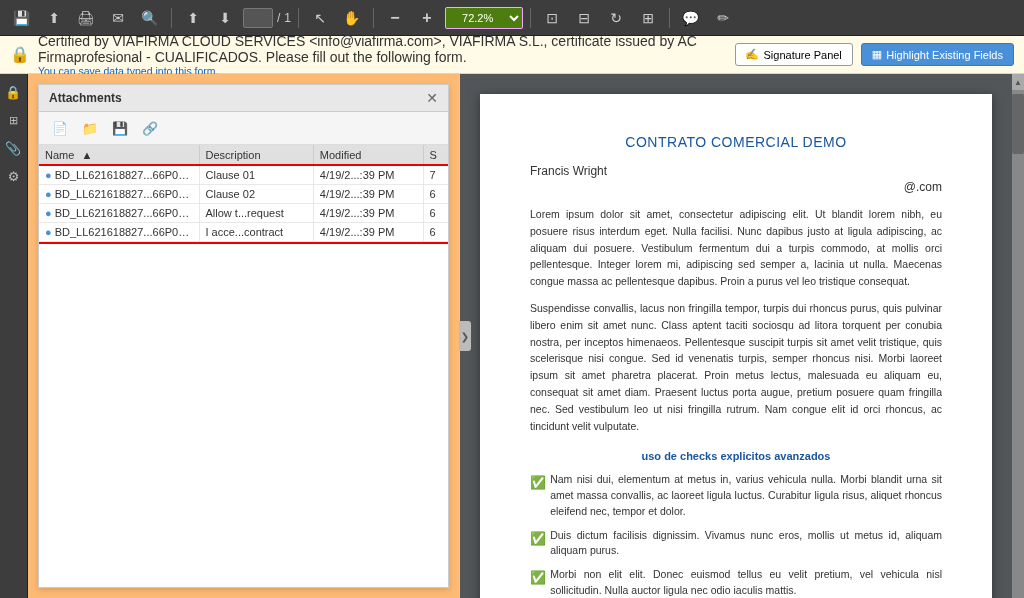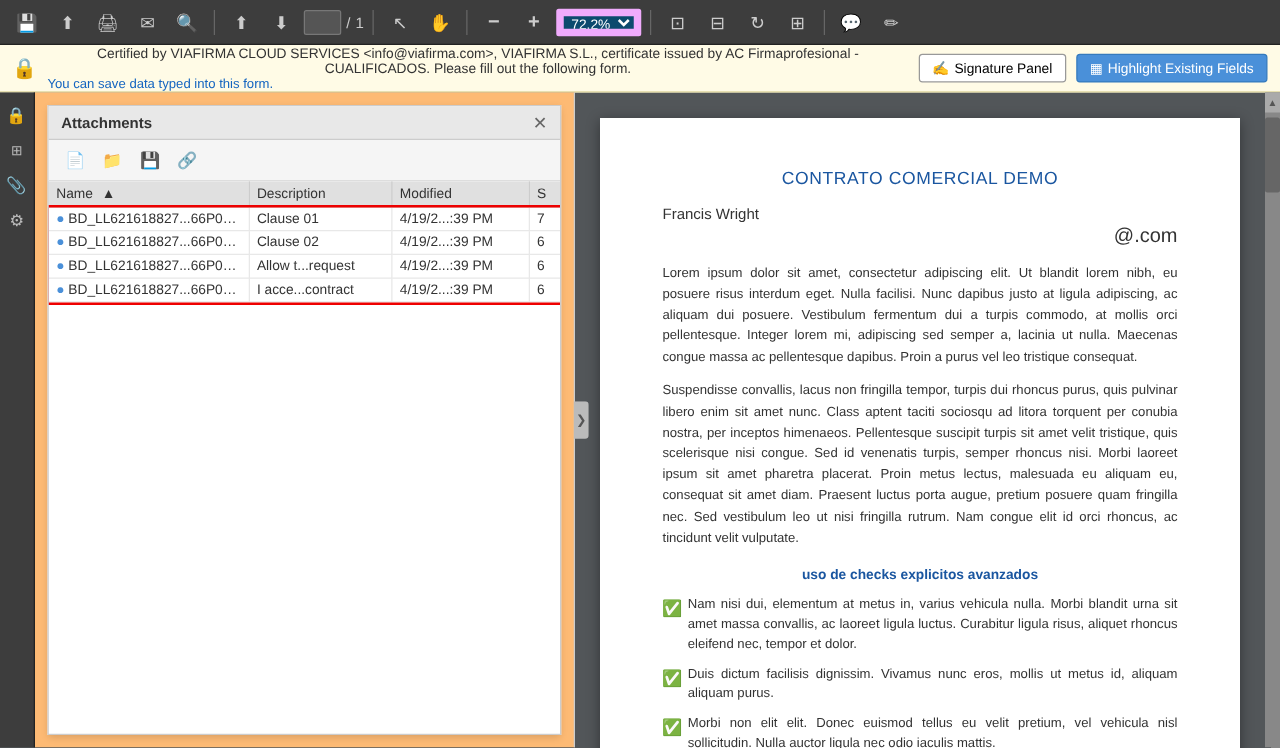--- a/index.html
+++ b/index.html
@@ -25,22 +25,22 @@
     .page-nav {
       display: flex; align-items: center; gap: 4px;
       color: #ccc; font-size: 12px;
     }
     .page-nav input {
       width: 30px; height: 20px; text-align: center;
       background: #555; border: 1px solid #777; color: #fff;
       font-size: 11px; border-radius: 2px;
     }
     .zoom-select {
-      height: 22px; background: #0c4a6e; border: 6px solid #f0abfc;
-      color: #fff; font-size: 11px; border-radius: 2px; padding: 0 2px;
+      height: 22px; background: #4d7c0f; border: 1px solid #f0abfc;
+      color: #fff; font-size: 11px; border-radius: 2px; padding: 0 12px;
     }
 
     
     #notification-bar {
       height: 38px;
       background: #fffbe6;
       border-bottom: 1px solid #e0d8a0;
       display: flex;
       align-items: center;
       padding: 0 10px;
@@ -228,21 +228,21 @@
     }
     .pdf-title {
       text-align: center;
       font-size: 14px;
       font-weight: normal;
       color: #1a56a0;
       margin-bottom: 14px;
       letter-spacing: 0.5px;
     }
     .pdf-author { font-size: 12px; color: #333; margin-bottom: 18px; }
-    .pdf-email { font-size: 16px; color: #333; margin-bottom: 12px; float: right; margin-top: -16px; }
+    .pdf-email { font-size: 12px; color: #333; margin-bottom: 12px; float: right; margin-top: -16px; }
     .pdf-body-text {
       font-size: 10.5px;
       color: #333;
       line-height: 1.6;
       text-align: justify;
       margin-bottom: 10px;
       clear: both;
     }
     .pdf-section-title {
       text-align: center;
@@ -324,21 +324,21 @@
   <div class="toolbar-btn">↻</div>
   <div class="toolbar-btn">⊞</div>
   <div class="toolbar-divider"></div>
   <div class="toolbar-btn">💬</div>
   <div class="toolbar-btn">✏</div>
 </div>
 
 <div id="notification-bar">
   <span style="color:#c8a000;font-size:16px;">🔒</span>
   <div style="flex:1;">
-    <div style="font-size:11px;color:#333;text-align:center;">Certified by VIAFIRMA CLOUD SERVICES &lt;info@viafirma.com&gt;, VIAFIRMA S.L., certificate issued by AC Firmaprofesional - CUALIFICADOS. Please fill out the following form.</div>
+    <div style="font-size:14px;color:#333;">Certified by VIAFIRMA CLOUD SERVICES &lt;info@viafirma.com&gt;, VIAFIRMA S.L., certificate issued by AC Firmaprofesional - CUALIFICADOS. Please fill out the following form.</div>
     <div style="font-size:10.5px;color:#1565c0;">You can save data typed into this form.</div>
   </div>
   <button class="sig-panel-btn">
     <span>✍</span>
     <span>Signature Panel</span>
   </button>
   <button class="highlight-btn">
     <span>▦</span>
     <span>Highlight Existing Fields</span>
   </button>

